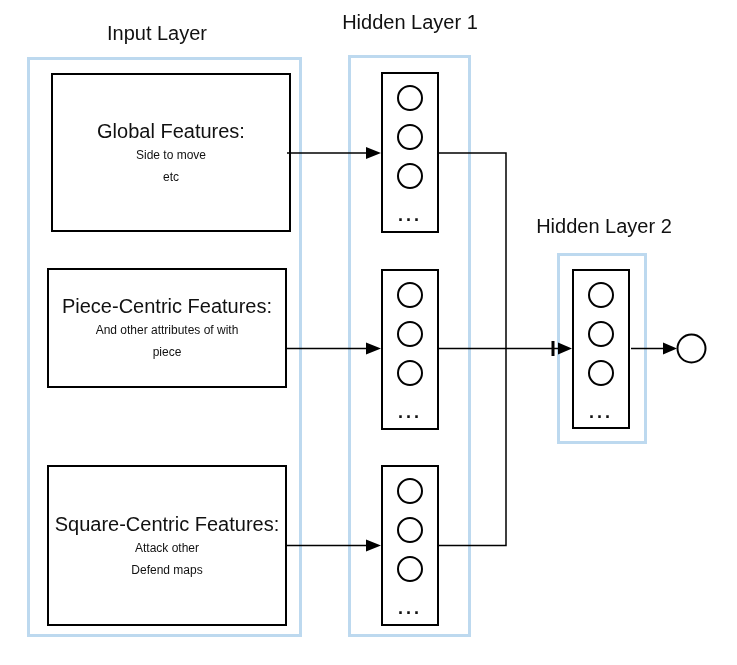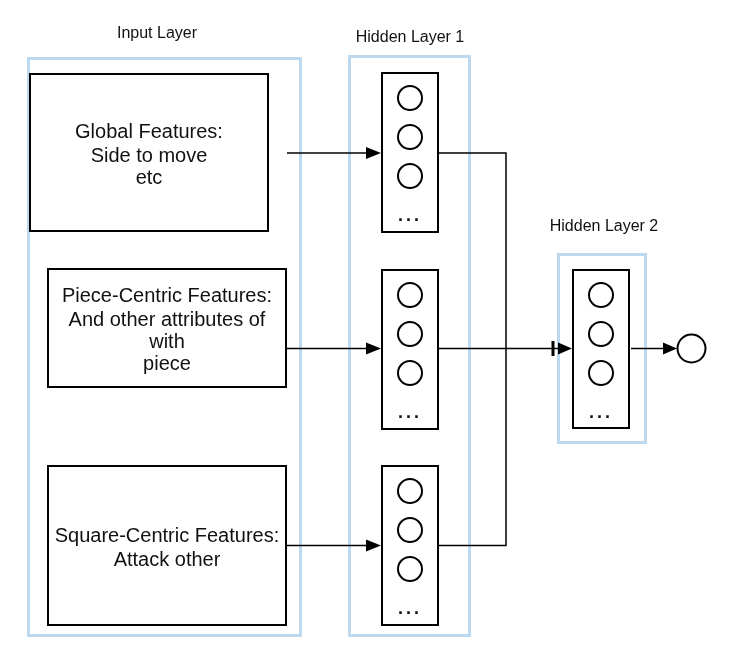--- a/index.html
+++ b/index.html
@@ -8,34 +8,34 @@
     --line:#000000;
     --background:#FFFFFF;
     --text:#111111;
   }
   html,body{margin:0;padding:0;background:var(--background);}
   #canvas{
     position:relative;width:737px;height:665px;background:var(--background);
     font-family:"Liberation Sans",sans-serif;color:var(--text);overflow:hidden;
   }
   .layer-title{
-    position:absolute;text-align:center;font-size:16px;line-height:24px;
+    position:absolute;text-align:center;font-size:20px;line-height:24px;
     color:var(--text);white-space:nowrap;box-sizing:border-box;
   }
   .layer-frame{
     position:absolute;border:3px solid var(--layer_border);
     box-sizing:border-box;background:transparent;
   }
   .feature-box{
     position:absolute;border:2px solid var(--box_border);background:var(--background);
     box-sizing:border-box;display:flex;flex-direction:column;justify-content:center;
     align-items:center;text-align:center;
   }
   .feature-heading{font-size:20px;line-height:26px;}
-  .feature-line{font-size:20px;line-height:22px;}
+  .feature-line{font-size:12px;line-height:22px;}
   .unit-box{
     position:absolute;border:2px solid var(--box_border);background:var(--background);
     box-sizing:border-box;display:flex;flex-direction:column;align-items:center;
     padding-top:11px;gap:13px;
   }
   .neuron{
     width:26px;height:26px;border:2px solid var(--box_border);border-radius:50%;
     box-sizing:border-box;flex:none;background:var(--background);
   }
   .ellipsis{
@@ -47,42 +47,43 @@
   #wires polygon{fill:var(--line);stroke:none;}
   #wires .tick{stroke-width:3;}
   #wires .out-node{fill:var(--background);stroke:var(--line);stroke-width:2;}
 </style>
 </head>
 <body>
 
 <div id="canvas">
 
   <div class="layer-title" style="left:32px;top:21px;width:250px;">Input Layer</div>
-  <div class="layer-title" style="left:340px;top:25px;width:140px;">Hidden Layer 1</div>
+  <div class="layer-title" style="left:340px;top:10px;width:140px;">Hidden Layer 1</div>
   <div class="layer-title" style="left:534px;top:214px;width:140px;">Hidden Layer 2</div>
 
   <div class="layer-frame" style="left:27px;top:57px;width:275px;height:580px;"></div>
   <div class="layer-frame" style="left:348px;top:55px;width:123px;height:582px;"></div>
   <div class="layer-frame" style="left:557px;top:253px;width:90px;height:191px;"></div>
 
-  <div class="feature-box" style="left:29px;top:73px;width:240px;height:159px;">
+  <div class="feature-box" style="left:51px;top:73px;width:240px;height:159px;">
     <div class="feature-heading">Global Features:</div>
     <div class="feature-line">Side to move</div>
     <div class="feature-line">etc</div>
   </div>
 
   <div class="feature-box" style="left:47px;top:268px;width:240px;height:120px;">
     <div class="feature-heading">Piece-Centric Features:</div>
     <div class="feature-line">And other attributes of with</div>
     <div class="feature-line">piece</div>
   </div>
 
   <div class="feature-box" style="left:47px;top:465px;width:240px;height:161px;">
     <div class="feature-heading">Square-Centric Features:</div>
     <div class="feature-line">Attack other</div>
+    <div class="feature-line">Defend maps</div>
   </div>
 
   <div class="unit-box" style="left:381px;top:72px;width:58px;height:161px;">
     <div class="neuron"></div>
     <div class="neuron"></div>
     <div class="neuron"></div>
     <div class="ellipsis">...</div>
   </div>
 
   <div class="unit-box" style="left:381px;top:269px;width:58px;height:161px;">

